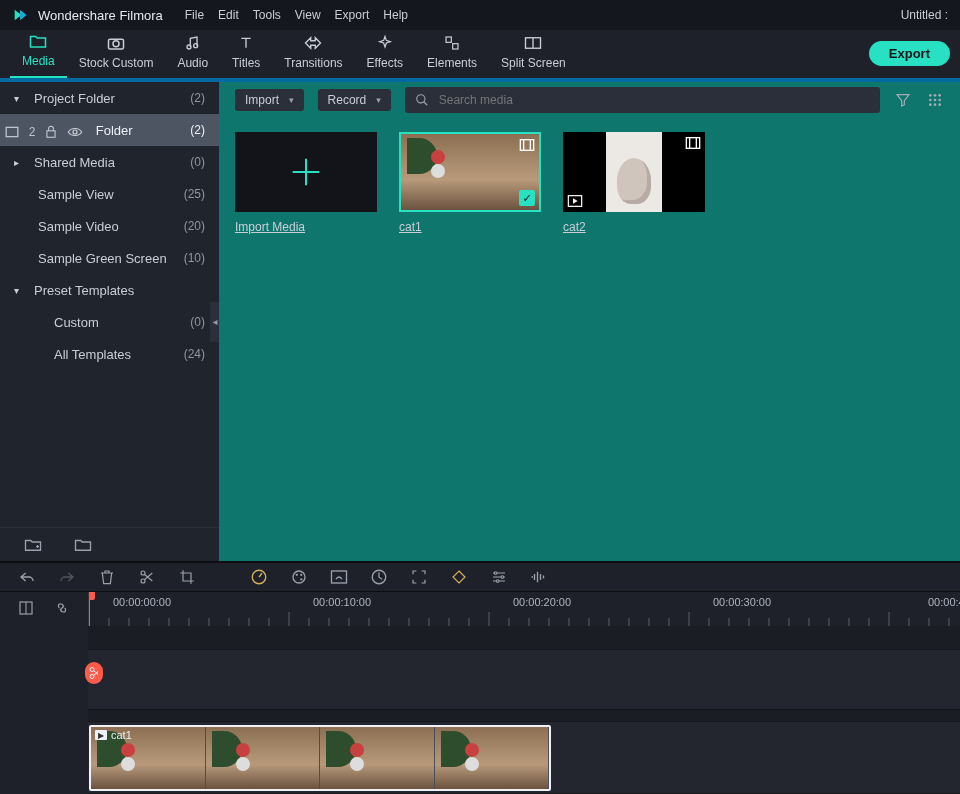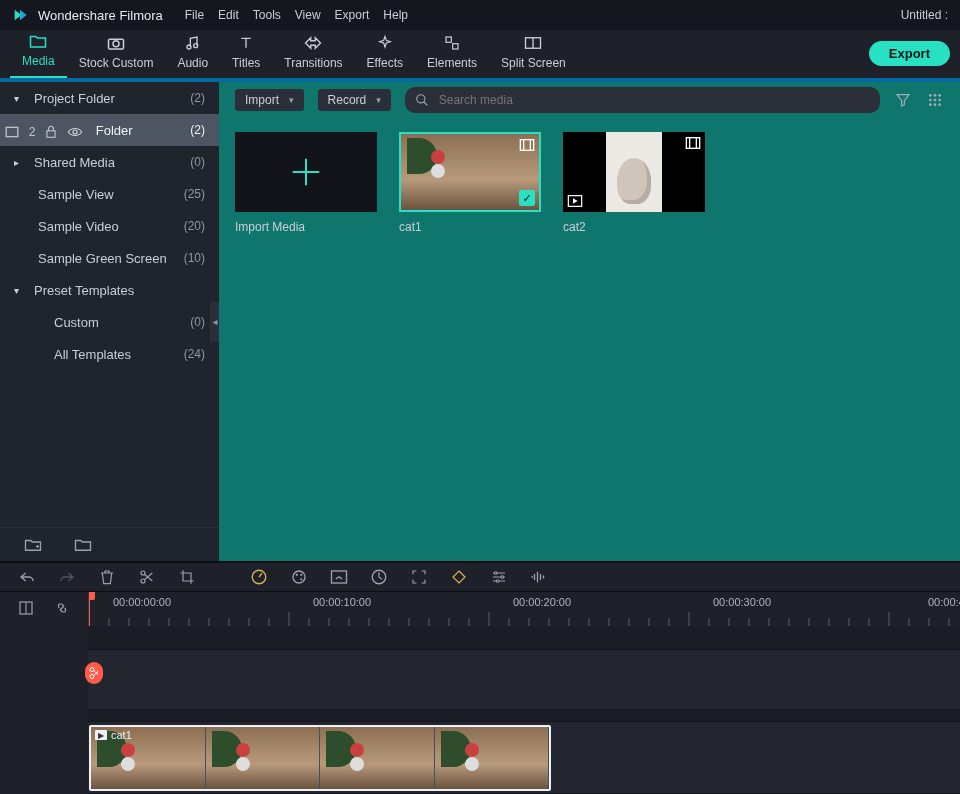--- a/index.html
+++ b/index.html
@@ -37,30 +37,30 @@
   .srow.selected { background:#4e5562;text-align:center; }
   .srow.selected .label, .srow.selected .count { color:#eef1f7; }
   .side-footer { height:34px; border-top:1px solid #2a2f3a; display:flex; align-items:center; gap:32px; padding:0 24px; }
   .side-footer span { color:#9aa1ad; cursor:pointer; }
   
   
   .content { flex:1; background:#0f766e; position:relative; display:flex; flex-direction:column; }
   .ctrlrow { height:36px; display:flex; align-items:center; gap:14px; padding:0 16px; }
   .dd { background:#2a2f3a; border-radius:3px; padding:4px 10px; display:flex; align-items:center; gap:10px; font-size:12px; cursor:pointer; }
   .dd .chev { font-size:9px; color:#9aa1ad; }
-  .searchbox { flex:1; background:#2a2f3a; border-radius:10px; display:flex; align-items:center; height:26px; padding:0 10px; gap:10px; }
+  .searchbox { flex:1; background:#2a2f3a; border-radius:3px; display:flex; align-items:center; height:26px; padding:0 10px; gap:10px; }
   .searchbox input { background:transparent; border:none; outline:none; color:#c9ced6; font-size:12px; flex:1; }
   .iconbtn { width:18px; height:18px; display:flex; align-items:center; justify-content:center; cursor:pointer; color:#a5acb8; }
   
   .grid { display:flex; gap:22px; padding:14px 16px; align-items:flex-start; }
   .card { width:142px; }
   .thumb { width:142px; height:80px; background:#12141a; display:flex; align-items:center; justify-content:center; position:relative; cursor:pointer; }
   .thumb.import { background:#12141a; }
   .thumb.selected { border:2px solid #28e0c2; }
-  .card .cap { margin-top:8px; font-size:12px; color:#c9ced6; }
+  .card .cap { margin-top:8px; font-size:12px; color:#c9ced6;text-decoration:underline; }
   .badge { position:absolute; top:4px; right:4px; width:16px; height:14px; }
   .checkbadge { position:absolute; bottom:4px; right:4px; width:16px; height:16px; background:#28e0c2; border-radius:2px; display:flex; align-items:center; justify-content:center; color:#0d1117; font-size:11px; }
   .playbadge { position:absolute; bottom:4px; left:4px; width:16px; height:14px; }
   
   
   .cat1bg { width:100%; height:100%; background:linear-gradient(180deg,#8c6f52 0%, #b89a7b 60%, #6b533f 100%); position:relative; }
   .cat1bg::before { content:""; position:absolute; left:6px; top:4px; width:30px; height:36px; background:#2d4d2d; border-radius:0 24px 24px 0; }
   .cat1bg::after { content:""; position:absolute; left:30px; top:16px; width:14px; height:14px; background:#c84040; border-radius:50%; box-shadow:0 14px 0 #ddd; }
   
   .cat2bg { width:100%; height:100%; background:#000; display:flex; justify-content:center; }

